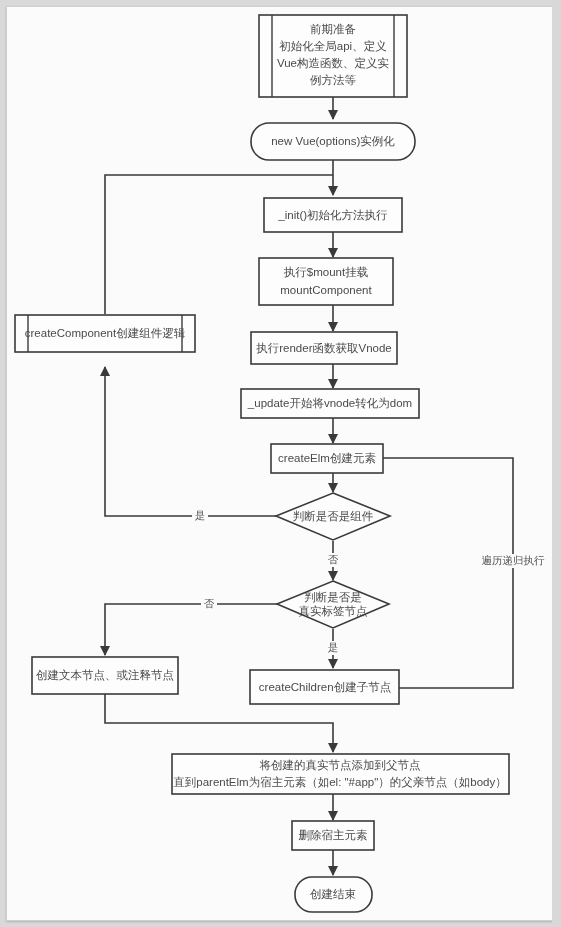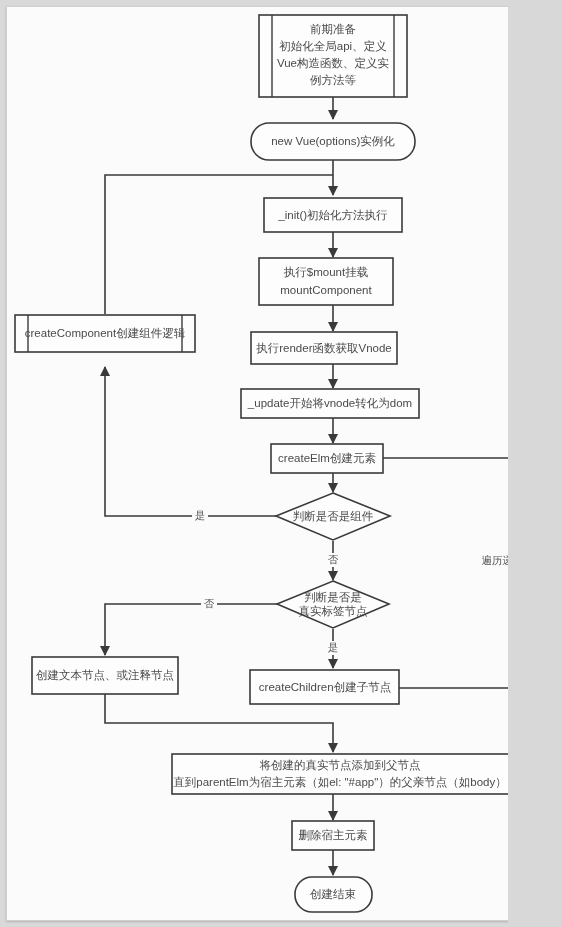--- a/index.html
+++ b/index.html
@@ -3,21 +3,21 @@
 <meta charset="utf-8">
 <style>
   html, body {
     margin: 0;
     padding: 0;
     background: #d8d8d8;
     font-family: "Liberation Sans", "DejaVu Sans", sans-serif;
   }
   #canvas {
     position: relative;
-    width: 508px;
+    width: 552px;
     height: 927px;
     background: #d9d9d9;
     overflow: hidden;
   }
   #sheet {
     position: absolute;
     left: 6px;
     top: 6px;
     width: 549px;
     height: 915px;

